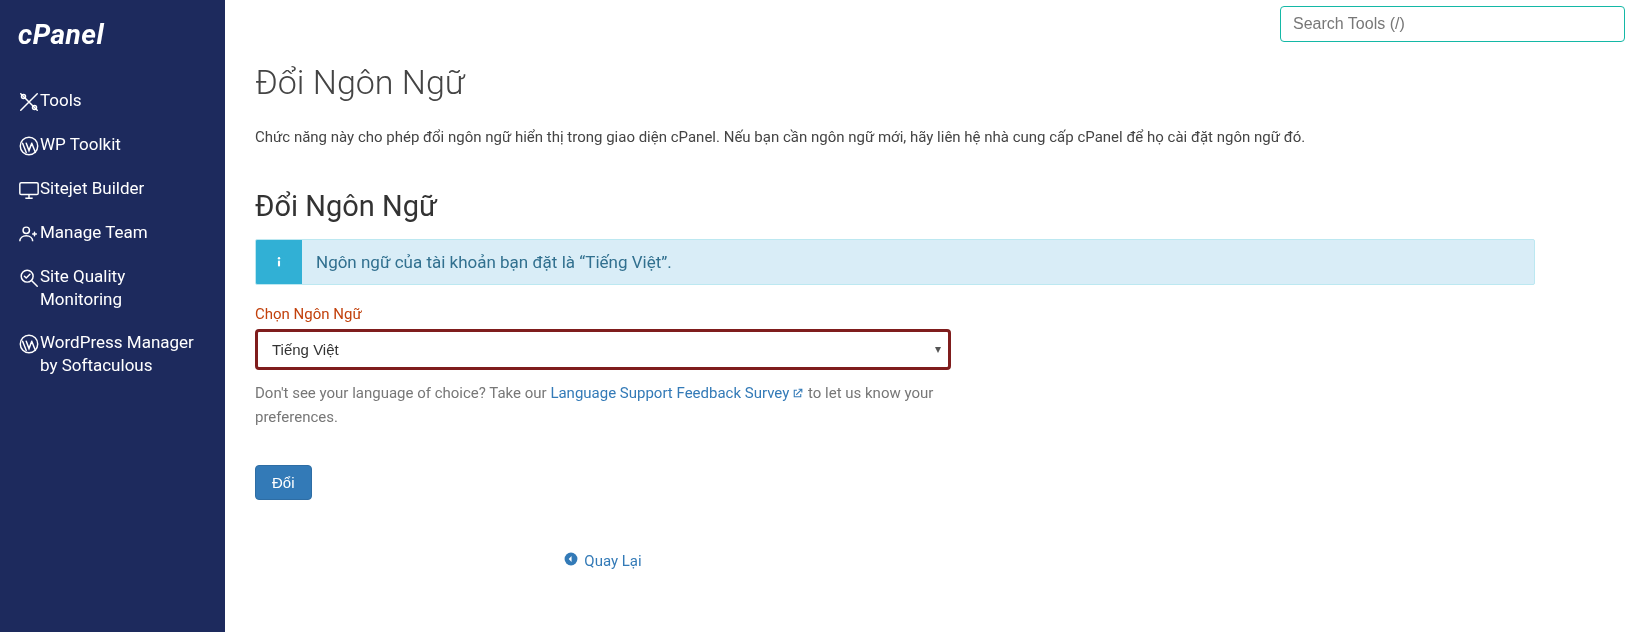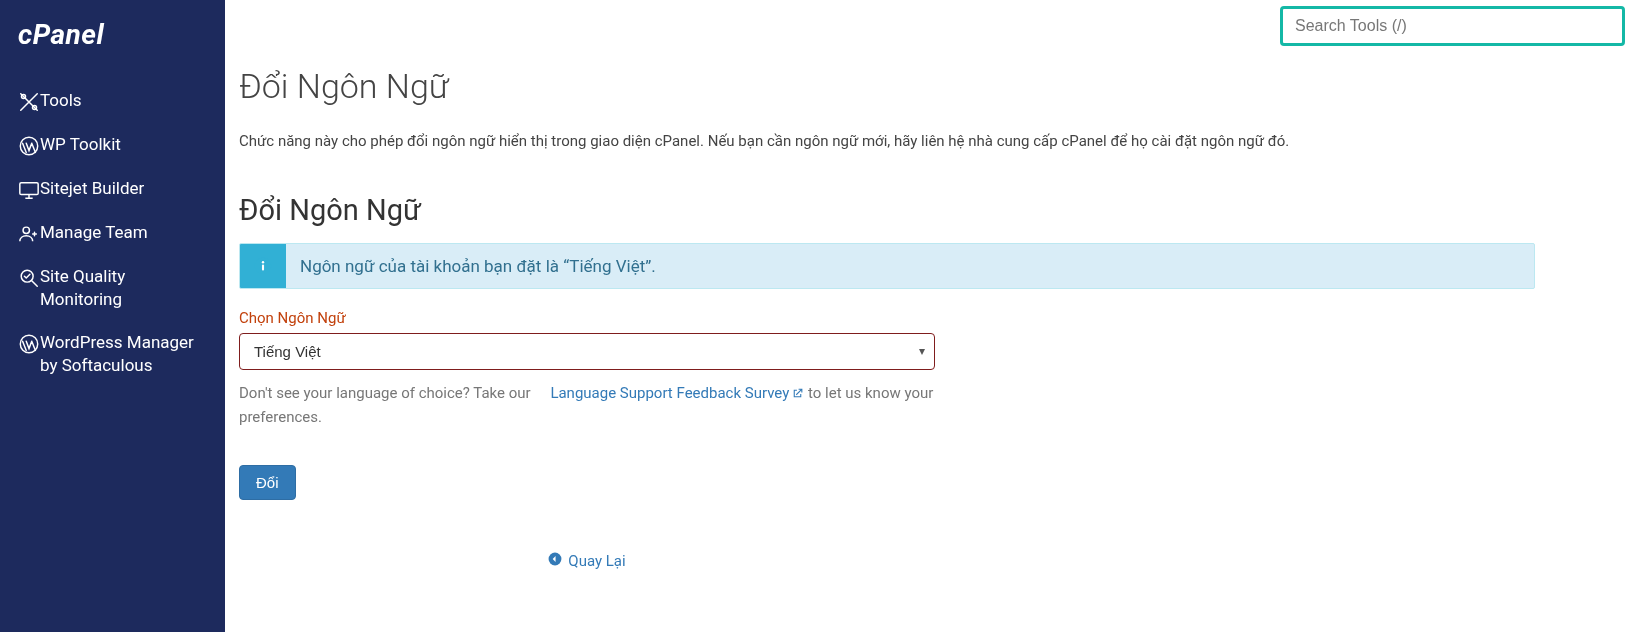--- a/index.html
+++ b/index.html
@@ -12,40 +12,40 @@
 .logo { font-size: 28px; font-weight: 700; font-style: italic; letter-spacing: 0.5px; }
 .logo .c { font-style: italic; }
 .nav-item { display: flex; align-items: flex-start; gap: 0; padding: 10px 18px; cursor: pointer; font-size: 17px; line-height: 1.35; }
 .nav-icon { width: 22px; height: 22px; flex-shrink: 0; display: flex; align-items: center; justify-content: center; margin-top: 2px; }
 .nav-icon svg { width: 22px; height: 22px; fill: none; stroke: #fff; stroke-width: 1.6; }
 .nav-label { flex: 1; word-wrap: break-word; }
 
 
 .main { flex: 1; display: flex; flex-direction: column; background: #fff; min-width: 0; }
 .topbar { display: flex; justify-content: flex-end; padding: 6px 8px 0 8px; }
-.search-input { width: 345px; padding: 8px 12px; font-size: 16px; border: 3px solid #14b8a6; border-radius: 4px; background: #fff; color: #555; }
+.search-input { width: 345px; padding: 8px 12px; font-size: 16px; border: 1px solid #14b8a6; border-radius: 4px; background: #fff; color: #555; }
 .search-input::placeholder { color: #777; }
 
-.content { padding: 20px 30px 40px 14px; max-width: 1340px; }
+.content { padding: 20px 30px 40px 30px; max-width: 1340px; }
 .page-title { font-size: 34px; font-weight: 300; color: #444; margin-bottom: 24px; }
 .description { font-size: 15px; color: #444; line-height: 1.5; margin-bottom: 40px; }
 .section-title { font-size: 29px; font-weight: 400; color: #333; margin-bottom: 16px; }
 
 .info-banner { display: flex; align-items: stretch; background: #d9edf7; border: 1px solid #bce8f1; border-radius: 2px; margin-bottom: 20px; overflow: hidden; }
 .info-icon-box { width: 46px; background: #31b0d5; display: flex; align-items: center; justify-content: center; color: #fff; }
 .info-icon-box svg { width: 18px; height: 18px; fill: #fff; }
 .info-text { padding: 12px 14px; color: #31708f; font-size: 17px; }
 
 .form-label { font-size: 15px; color: #c2410c; margin-bottom: 6px; display: block; }
 .select-wrap { position: relative; width: 696px; max-width: 100%; margin-bottom: 12px; }
-.lang-select { width: 100%; padding: 9px 30px 9px 14px; font-size: 15px; border: 1px solid #7f1d1d; border-radius: 4px; background: #fff; appearance: none; -webkit-appearance: none; -moz-appearance: none; color: #333; cursor: pointer; }
+.lang-select { width: 100%; padding: 9px 30px 9px 14px; font-size: 15px; border: 3px solid #7f1d1d; border-radius: 4px; background: #fff; appearance: none; -webkit-appearance: none; -moz-appearance: none; color: #333; cursor: pointer; }
 .select-caret { position: absolute; right: 10px; top: 50%; transform: translateY(-50%); pointer-events: none; color: #555; font-size: 12px; }
 
 .help-text { font-size: 15px; color: #777; line-height: 1.5; max-width: 696px; margin-bottom: 36px; }
-.help-text a { color: #337ab7; text-decoration: none; margin-left: 16px; }
+.help-text a { color: #337ab7; text-decoration: none; }
 .ext-icon { display: inline-block; vertical-align: -2px; margin-left: 2px; }
 .ext-icon svg { width: 13px; height: 13px; fill: #337ab7; }
 
 .submit-btn { background: #337ab7; color: #fff; border: 1px solid #2e6da4; padding: 8px 16px; font-size: 15px; border-radius: 4px; cursor: pointer; }
 
 .back-link-wrap { text-align: center; margin-top: 52px; max-width: 696px; }
 .back-link { color: #337ab7; text-decoration: none; font-size: 15px; display: inline-flex; align-items: flex-start; gap: 6px; }
 .back-link svg { width: 14px; height: 14px; fill: #337ab7; }
 </style>
 </head>

